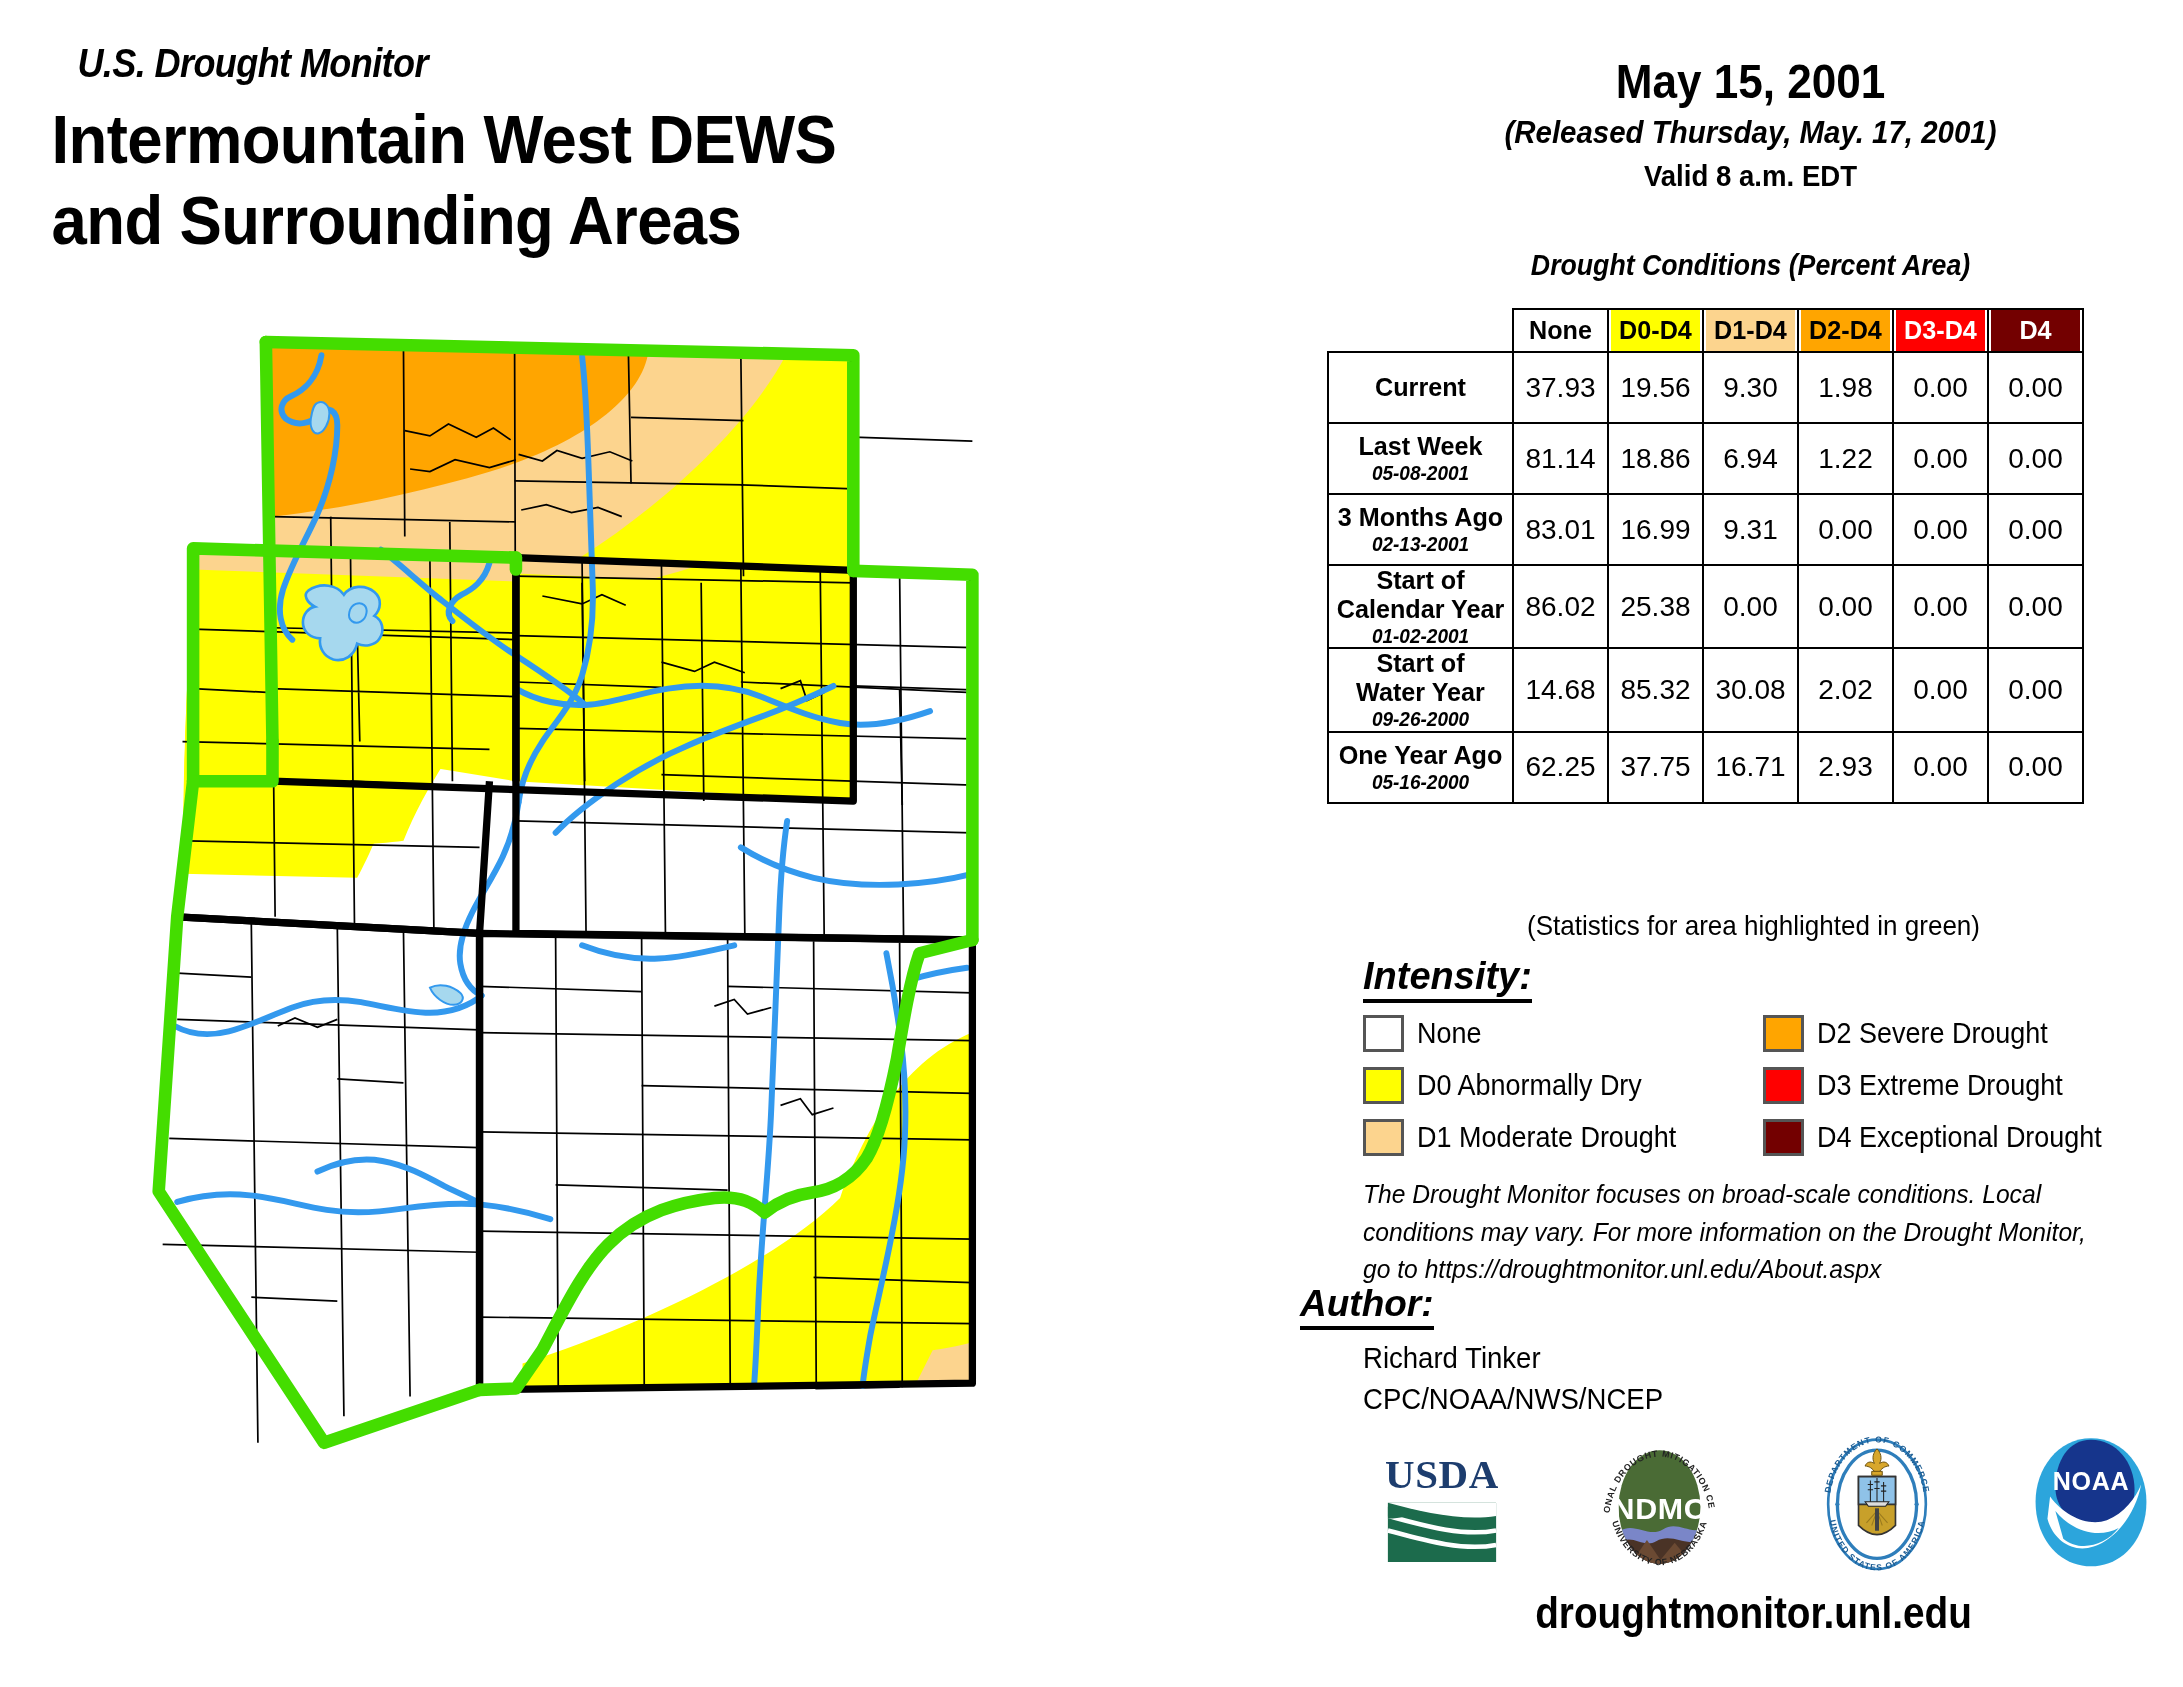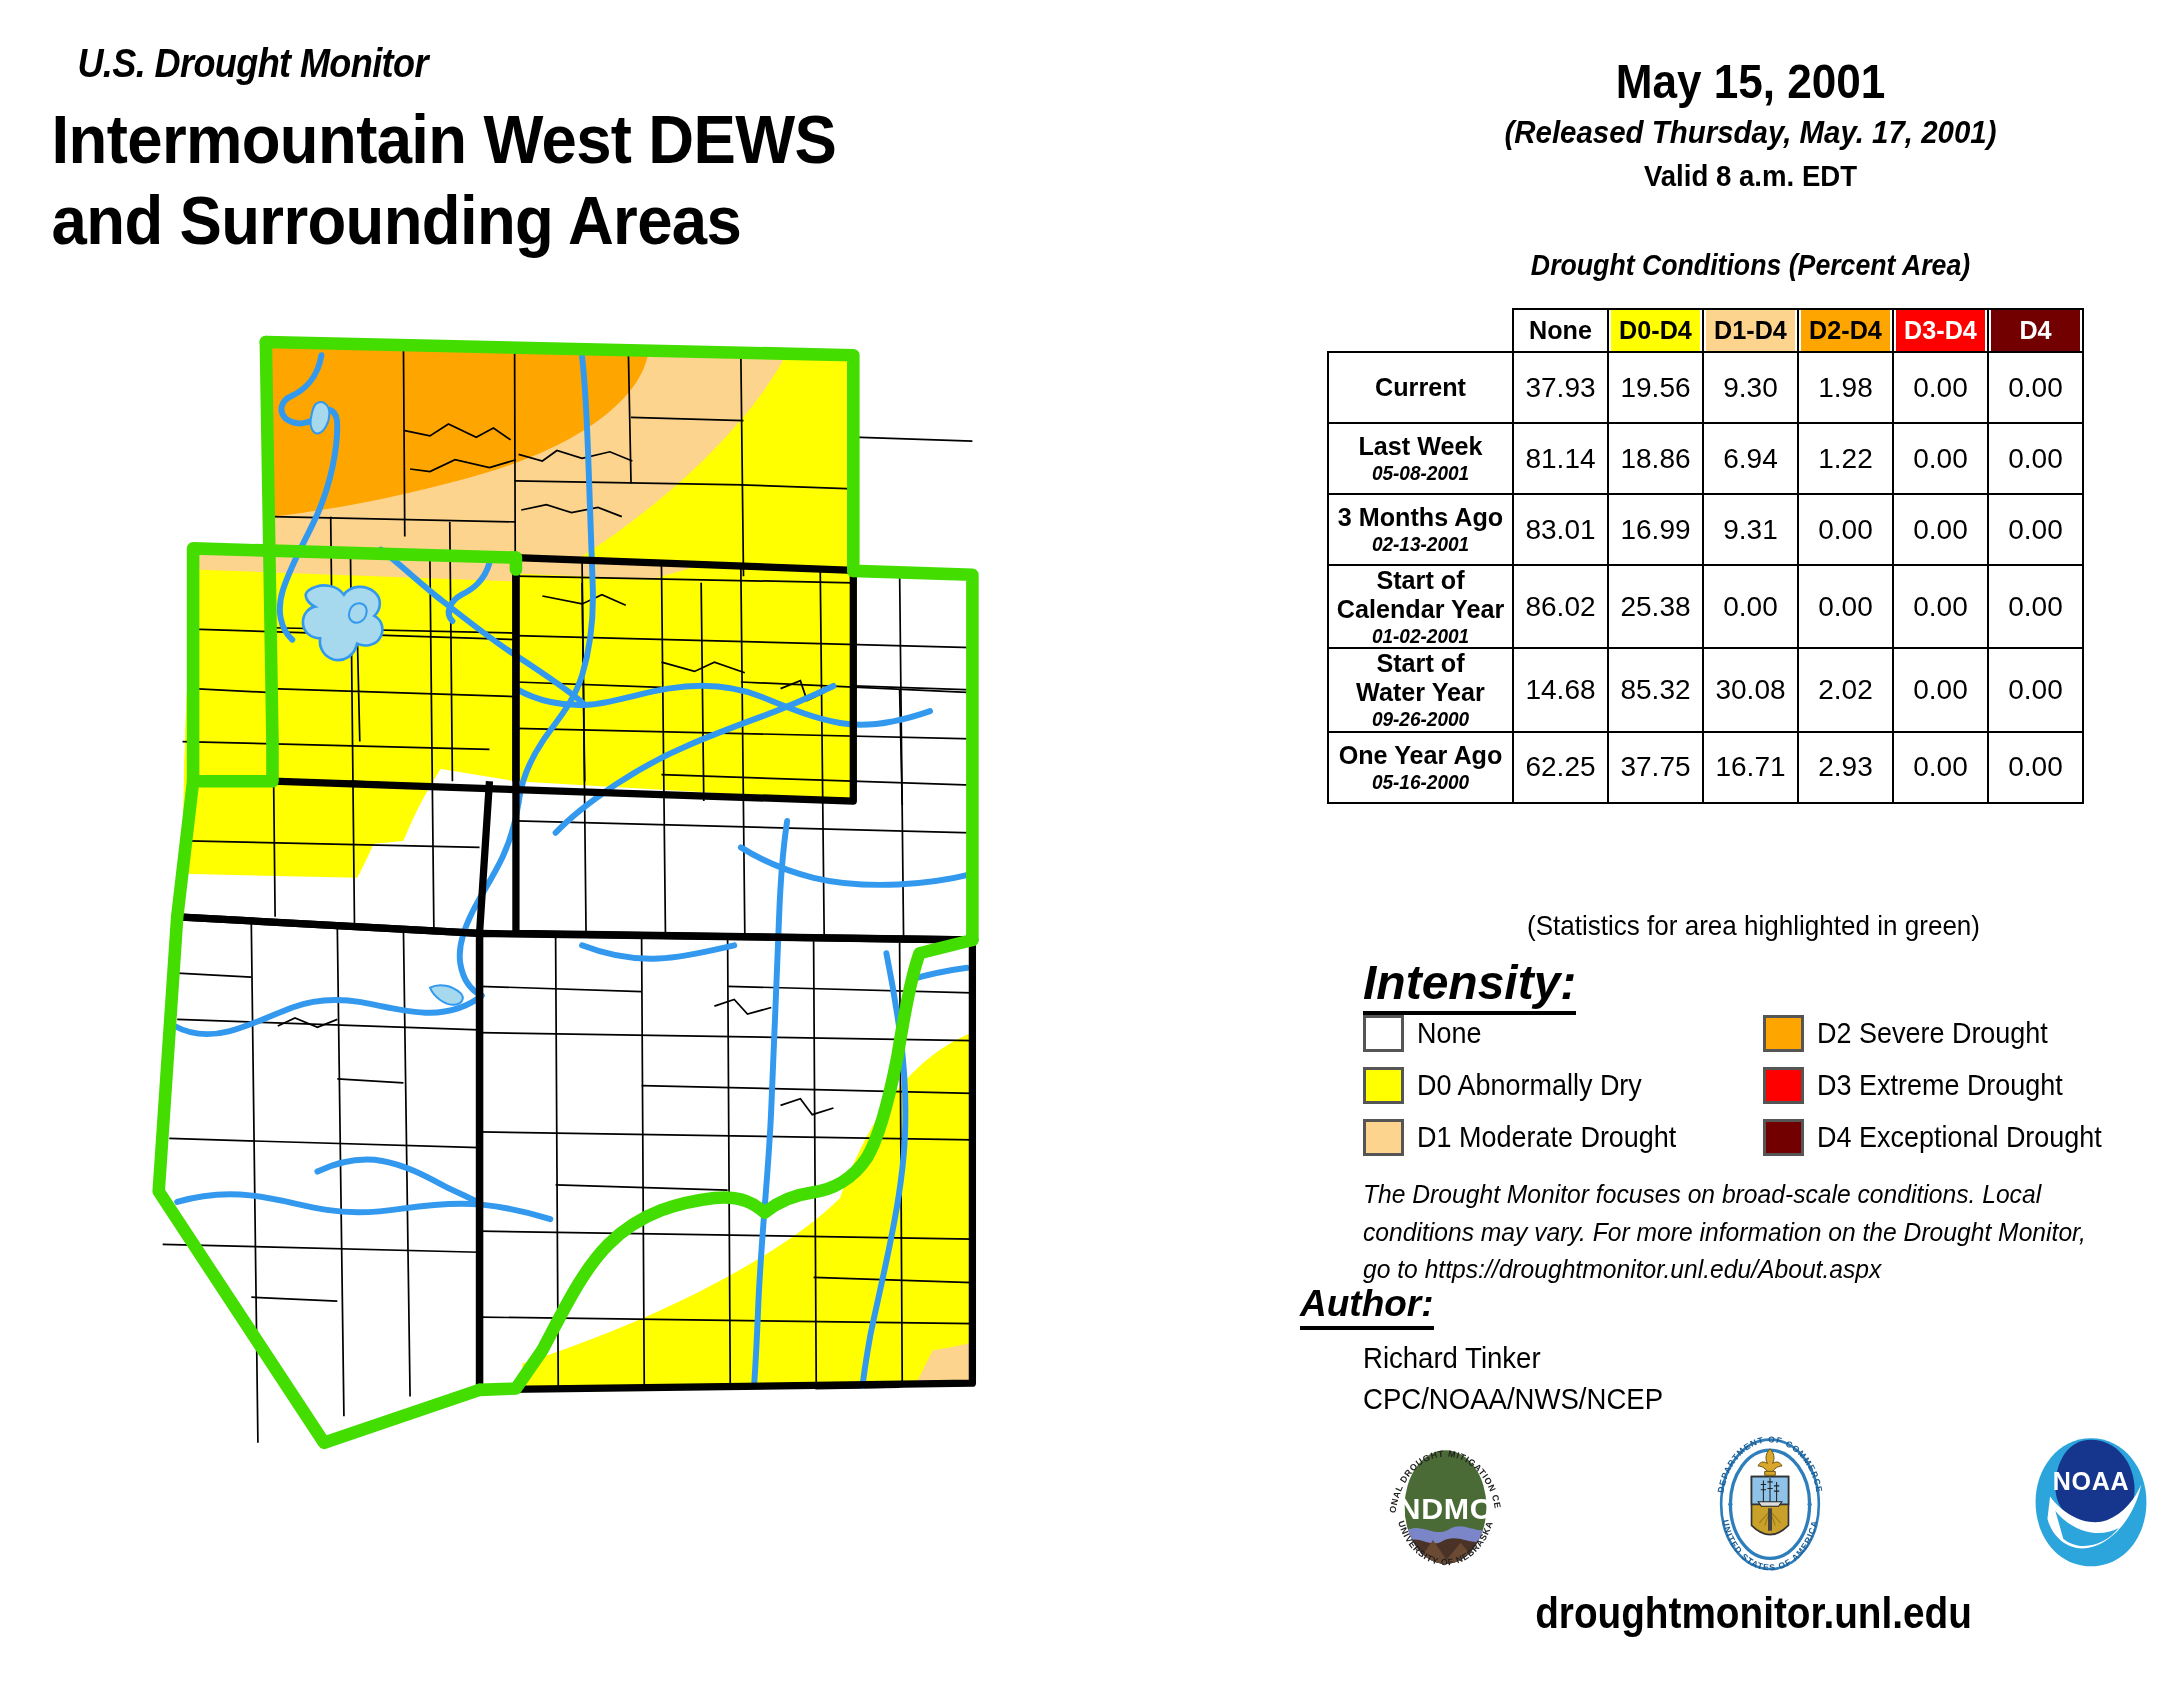--- a/index.html
+++ b/index.html
@@ -34,21 +34,21 @@
   #stats-table tbody td{height:69px;font-weight:normal;font-size:28px;}
   #stats-table tbody td.rowlab{width:183px;font-weight:bold;line-height:1.08;}
   #stats-table tbody td.val{width:93px;}
   .rowlab .lab{font-size:26.5px;display:block;transform:scaleX(.95);}
   .rowlab .sub{font-size:20px;font-style:italic;font-weight:bold;display:block;margin-top:2.6px;transform:scaleX(.95);}
 
   #green-note{left:1317px;top:910px;width:873px;text-align:center;
               font-size:28px;transform:scaleX(.93);}
 
   
-  #intensity-head{left:1363px;top:955px;font-size:48px;font-weight:bold;font-style:italic;
+  #intensity-head{left:1363px;top:955px;font-size:38px;font-weight:bold;font-style:italic;
                   border-bottom:4.6px solid #000;padding-bottom:1.3px;display:inline-block;}
   #legend{left:1363px;top:1007px;width:801px;}
   .lg-row{display:flex;align-items:center;height:52px;}
   .lg-item{display:flex;align-items:center;width:400px;}
   .sw{width:41px;height:37px;border:3.3px solid #555;box-sizing:border-box;flex:0 0 auto;}
   .lg-item span.lbl{font-size:29px;margin-left:13.2px;transform:scaleX(.93);transform-origin:left;white-space:nowrap;}
 
   
   #disclaimer{left:1363px;top:1176px;width:814px;font-size:26.5px;font-style:italic;
               line-height:1.42;transform:scaleX(.93);transform-origin:left;}
@@ -211,20 +211,30 @@
 
 <div class="abs" id="disclaimer">The Drought Monitor focuses on broad-scale conditions. Local conditions may vary. For more information on the Drought Monitor, go to https://droughtmonitor.unl.edu/About.aspx</div>
 <div class="abs" id="author-head">Author:</div>
 <div class="abs" id="author-body">
   <div>Richard Tinker</div>
   <div>CPC/NOAA/NWS/NCEP</div>
 </div>
 
 <div class="abs" id="logos">
 
+  <div class="logo">
+    <svg width="132" height="132" viewBox="0 0 200 200">
+      <text x="100" y="76" font-family="Liberation Serif, serif" font-size="62" font-weight="bold" fill="#1D3D6E" text-anchor="middle" letter-spacing="1">USDA</text>
+      <path d="M18 98 H182 V188 H18 Z" fill="#1C6B4C"></path>
+      <path d="M18 98 C70 112 130 126 182 118 L182 98 Z" fill="#fff"></path>
+      <path d="M18 118 C70 132 130 150 182 140" stroke="#fff" stroke-width="7" fill="none"></path>
+      <path d="M18 140 C70 154 130 172 182 162" stroke="#fff" stroke-width="7" fill="none"></path>
+      <path d="M18 104 C60 104 60 122 18 122 Z" fill="#1C6B4C"></path>
+    </svg>
+  </div>
 
   <div class="logo">
     <svg width="139" height="142" viewBox="0 0 210 215">
       <defs>
         <path id="ndmcTop" d="M30 118 A76 98 0 0 1 180 118"></path>
         <path id="ndmcBot" d="M30 118 A76 98 0 0 0 180 118"></path>
         <clipPath id="ndmcClip">
             <ellipse cx="105" cy="112" rx="62" ry="86"></ellipse>
           </clipPath>
       </defs>

